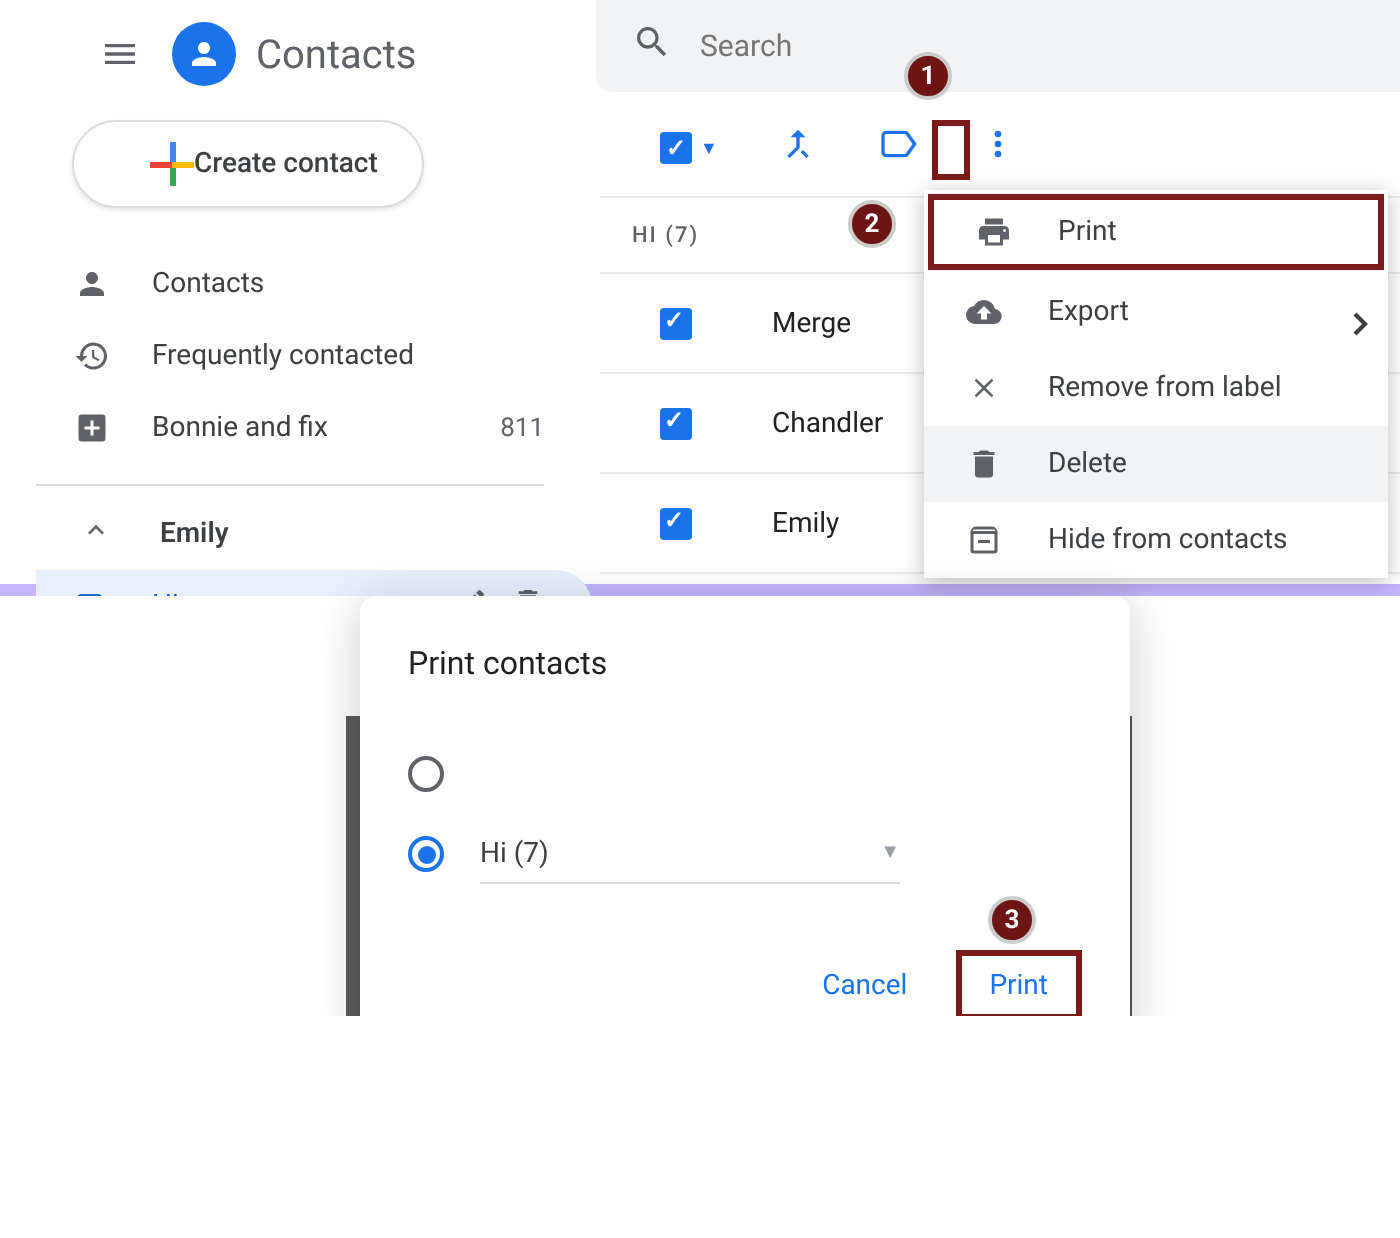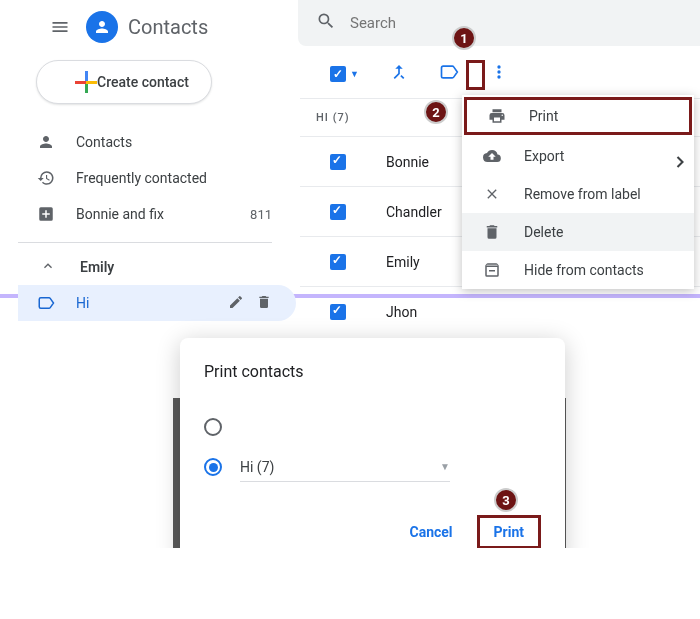--- a/index.html
+++ b/index.html
@@ -1,17 +1,17 @@
 <!DOCTYPE html>
 <html><head>
 <meta charset="utf-8">
 <style>
 * { box-sizing: border-box; margin: 0; padding: 0; font-family: Roboto, Arial, sans-serif; }
 body { background: #fff; width: 700px; }
-.top-app { position: relative; width: 700px; height: 298px; border-bottom: 4px solid #c4b5fd; }
+.top-app { position: relative; width: 700px; height: 298px; border-bottom: 6px solid #c4b5fd; }
 .header { display: flex; align-items: center; height: 54px; padding-left: 50px; }
 .menu-btn { color: #5f6368; cursor: pointer; display: flex; align-items: center; }
 .avatar { width: 32px; height: 32px; border-radius: 50%; background: #1a73e8; display: flex; align-items: center; justify-content: center; margin-left: 16px; }
 .avatar svg { fill: #fff; }
 .app-title { color: #5f6368; font-size: 20px; margin-left: 10px; }
 .searchbar { position: absolute; left: 298px; top: 0; right: 0; height: 46px; background: #f1f3f4; border-radius: 0 0 0 8px; display: flex; align-items: center; padding-left: 18px; }
 .search-icon { color: #5f6368; }
 .search-text { color: #80868b; margin-left: 14px; font-size: 15px; border: none; background: transparent; outline: none; width: 140px; }
 .sidebar { position: absolute; left: 36px; top: 60px; width: 236px; }
 .create-btn { background: #fff; border: 1px solid #dadce0; border-radius: 22px; height: 44px; display: inline-flex; align-items: center; padding: 0 22px 0 14px; box-shadow: 0 1px 2px rgba(60,64,67,.15); cursor: pointer; margin-bottom: 20px; }
@@ -44,33 +44,33 @@
 .contact-row .cb { width: 16px; height: 16px; background: #1a73e8; border-radius: 2px; margin-right: 40px; position: relative; cursor: pointer; }
 .contact-row .cb::after { content: '✓'; color: #fff; font-size: 12px; position: absolute; left: 2px; top: -1px; font-weight: bold; }
 .menu-popup { position: absolute; left: 462px; top: 95px; width: 232px; background: #fff; box-shadow: 0 2px 10px rgba(0,0,0,.25); }
 .menu-item { height: 38px; display: flex; align-items: center; padding-left: 20px; color: #3c4043; font-size: 14px; cursor: pointer; }
 .menu-item .mi-ico { width: 20px; color: #5f6368; margin-right: 22px; display:flex; justify-content:center;}
 .menu-item.hover { background: #f1f3f4; }
 .print-item { border: 3px solid #7a1a1a; margin: 2px; }
 .chev-right { position: absolute; left: 670px; top: 148px; color: #3c4043; }
 .step-badge { position: absolute; width: 24px; height: 24px; border-radius: 50%; background: #6d1414; border: 2px solid #ccc; color: #fff; font-size: 13px; font-weight: bold; display: flex; align-items: center; justify-content: center; }
 .more-hi { position: absolute; left: 465.5px; top: 60px; width: 19px; height: 30px; border: 3px solid #7a1a1a; pointer-events: none; }
-.bottom-area { width: 700px; height: 210px; background: #fff; position: relative; padding-top: 32px; margin-top: 40px;}
+.bottom-area { width: 700px; height: 210px; background: #fff; position: relative; padding-top: 32px;}
 .bottom-bg { position: absolute; left: 173px; top: 60px; right: 134px; height: 150px; background: #5b5b5b; }
 .dialog { position: absolute; left: 180px; top: 0; width: 385px; background: #fff; border-radius: 8px; box-shadow: 0 4px 24px rgba(0,0,0,.2); padding: 24px 24px 16px 24px; }
 .dialog-title { font-size: 16px; color: #202124; margin-bottom: 26px; }
 .radio-row { display: flex; align-items: center; height: 40px; }
 .radio { width: 18px; height: 18px; border: 2px solid #5f6368; border-radius: 50%; margin-right: 18px; cursor: pointer; }
 .radio.sel { border-color: #1a73e8; display: flex; align-items: center; justify-content: center; }
 .radio.sel::after { content: ''; width: 9px; height: 9px; background: #1a73e8; border-radius: 50%; }
 .radio-lbl { color: #3c4043; font-size: 14px; }
 .select-box { display: flex; align-items: center; border-bottom: 1px solid #dadce0; flex: 1; max-width: 210px; height: 30px; justify-content: space-between; color: #3c4043; font-size: 14px; cursor: pointer; }
 .select-tri { color: #9aa0a6; font-size: 10px; }
 .dialog-actions { display: flex; justify-content: flex-end; gap: 20px; margin-top: 28px; align-items: center; }
-.dlg-btn { color: #1a73e8; font-size: 14px; font-weight: 700; background: none; border: none; cursor: pointer; padding: 2px 4px;}
+.dlg-btn { color: #1a73e8; font-size: 14px; font-weight: 400; background: none; border: none; cursor: pointer; padding: 2px 4px;}
 .print-hi { border: 3px solid #7a1a1a; padding: 4px 10px; }
 </style>
 </head>
 <body>
 
 <div class="top-app">
   <div class="header">
     <div class="menu-btn">
       <svg width="20" height="20" viewBox="0 0 24 24" fill="#5f6368">
           <path d="M3 18h18v-2H3v2zm0-5h18v-2H3v2zm0-7v2h18V6H3z"></path>
@@ -164,21 +164,21 @@
       <span class="abar-icon"><svg width="20" height="20" viewBox="0 0 24 24" fill="none" stroke="currentColor" stroke-width="2">
             <path d="M17.63 5.84A2 2 0 0016 5H5a2 2 0 00-2 2v10a2 2 0 002 2h11a2 2 0 001.63-.84L22 12l-4.37-6.16z"></path>
           </svg></span>
       <span class="abar-icon"><svg width="20" height="20" viewBox="0 0 24 24" fill="currentColor">
             <path d="M12 8a2 2 0 100-4 2 2 0 000 4zm0 2a2 2 0 100 4 2 2 0 000-4zm0 6a2 2 0 100 4 2 2 0 000-4z"></path>
           </svg></span>
     </div>
     <div class="group-hdr">HI (7)</div>
     <div class="contact-row">
         <span class="cb"></span>
-        <span>Bonnie</span>
+        <span>Merge</span>
       </div>
     <div class="contact-row">
         <span class="cb"></span>
         <span>Chandler</span>
       </div>
     <div class="contact-row">
         <span class="cb"></span>
         <span>Emily</span>
       </div>
     <div class="contact-row">

